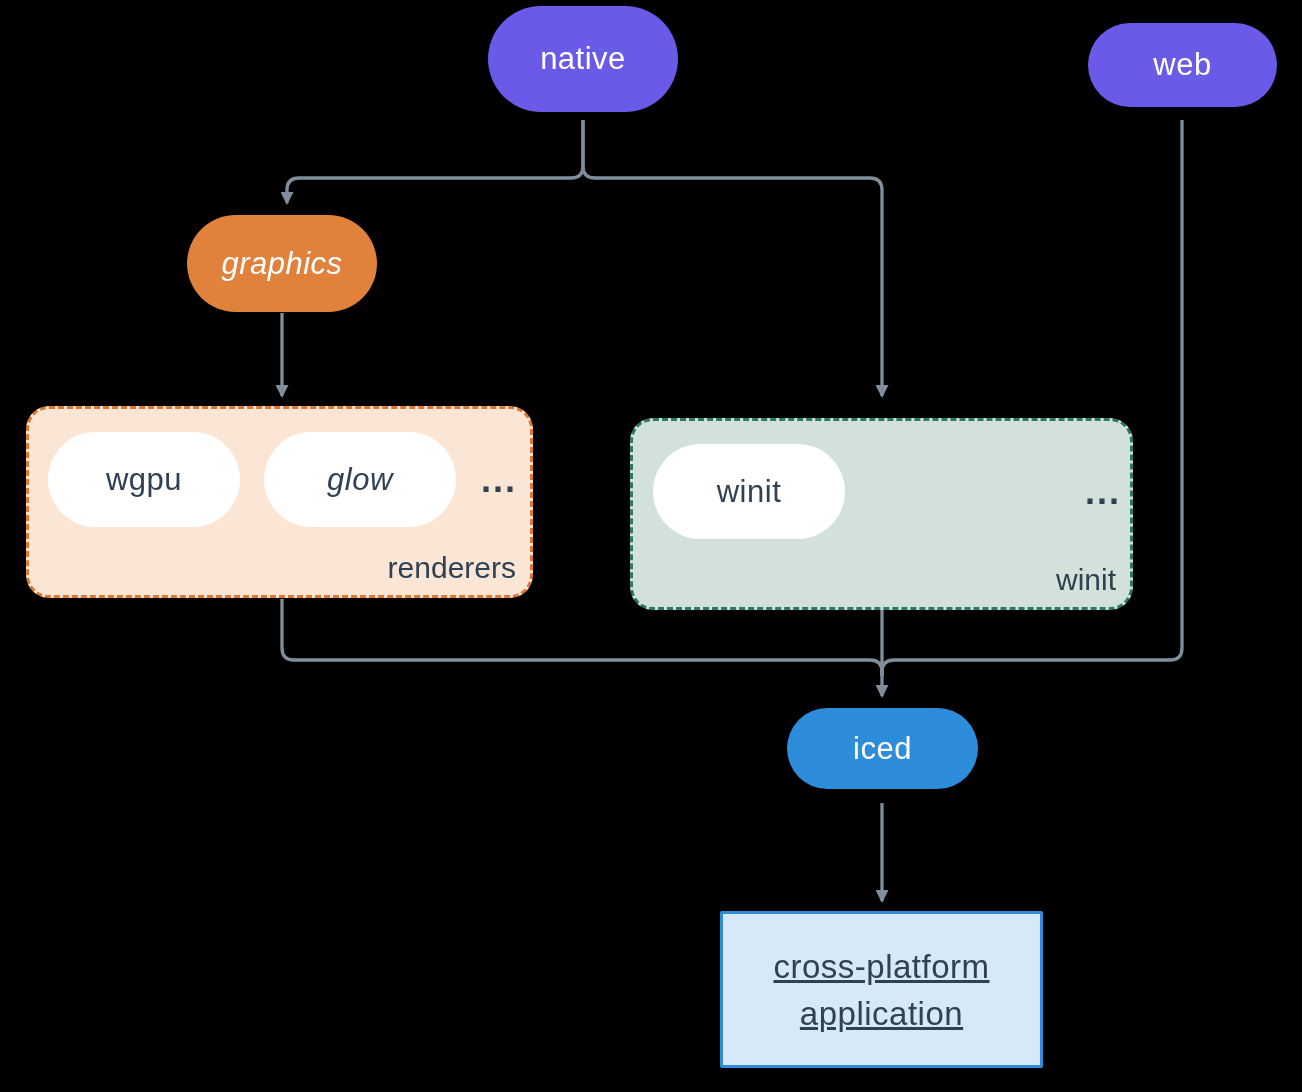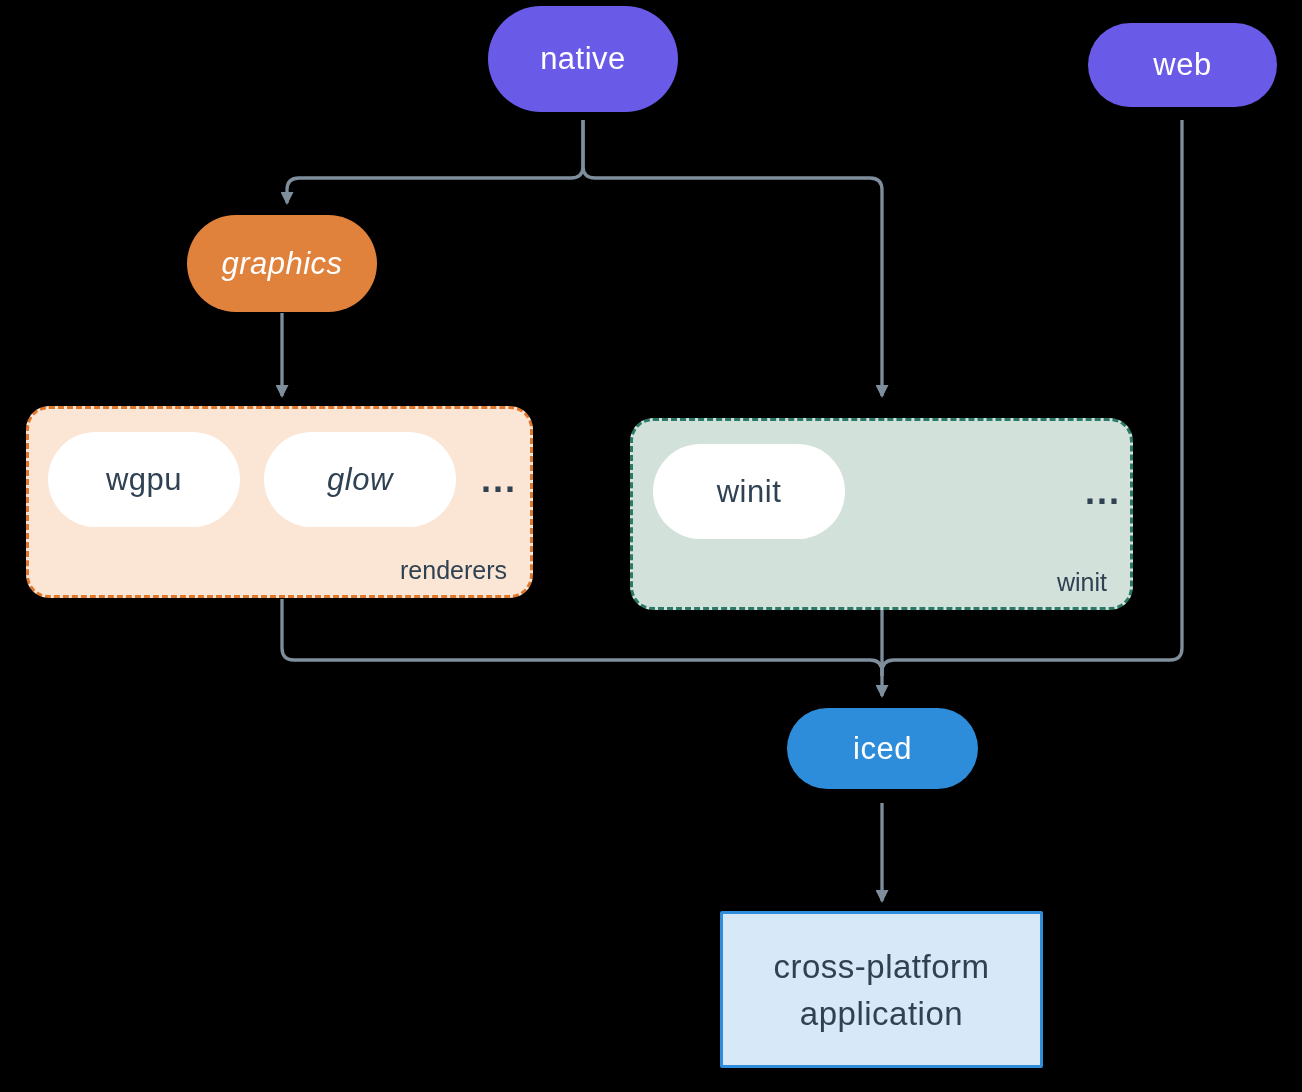--- a/index.html
+++ b/index.html
@@ -82,23 +82,23 @@
     height: 95px;
     display: flex;
     align-items: center;
     font-size: 36px;
     font-weight: bold;
     color: var(--dark-text);
     letter-spacing: 2px;
   }
   .group .group-label {
     position: absolute;
-    right: 23px;
+    right: 14px;
     bottom: 10px;
-    font-size: 25px;
+    font-size: 30px;
     color: var(--dark-text);
   }
 
   .node-native   { left: 488px;  top: 6px;  width: 190px; height: 106px; }
   .node-web      { left: 1088px; top: 23px;  width: 189px; height: 84px; }
   .node-graphics { left: 187px;  top: 215px; width: 190px; height: 97px; }
   .node-iced     { left: 787px;  top: 708px; width: 191px; height: 81px; }
   .pill-wgpu   { left: 19px; }
   .pill-glow   { left: 235px; font-style: italic; }
   .more-renderers { left: 452px; }
@@ -115,20 +115,21 @@
     border: 3px solid var(--app-border);
     border-radius: 2px;
     display: flex;
     flex-direction: column;
     align-items: center;
     justify-content: center;
     color: var(--dark-text);
     font-size: 33px;
     line-height: 47px;
     letter-spacing: 0.5px;
+    text-decoration: underline;
   }
 </style>
 </head>
 <body>
 
 <div class="stage">
 
   <svg class="edges" viewBox="0 0 1302 1092" xmlns="http://www.w3.org/2000/svg">
     <defs>
       <marker id="arrow" viewBox="0 0 10 10" refX="8.5" refY="5" markerWidth="14" markerHeight="13" orient="auto" markerUnits="userSpaceOnUse">

